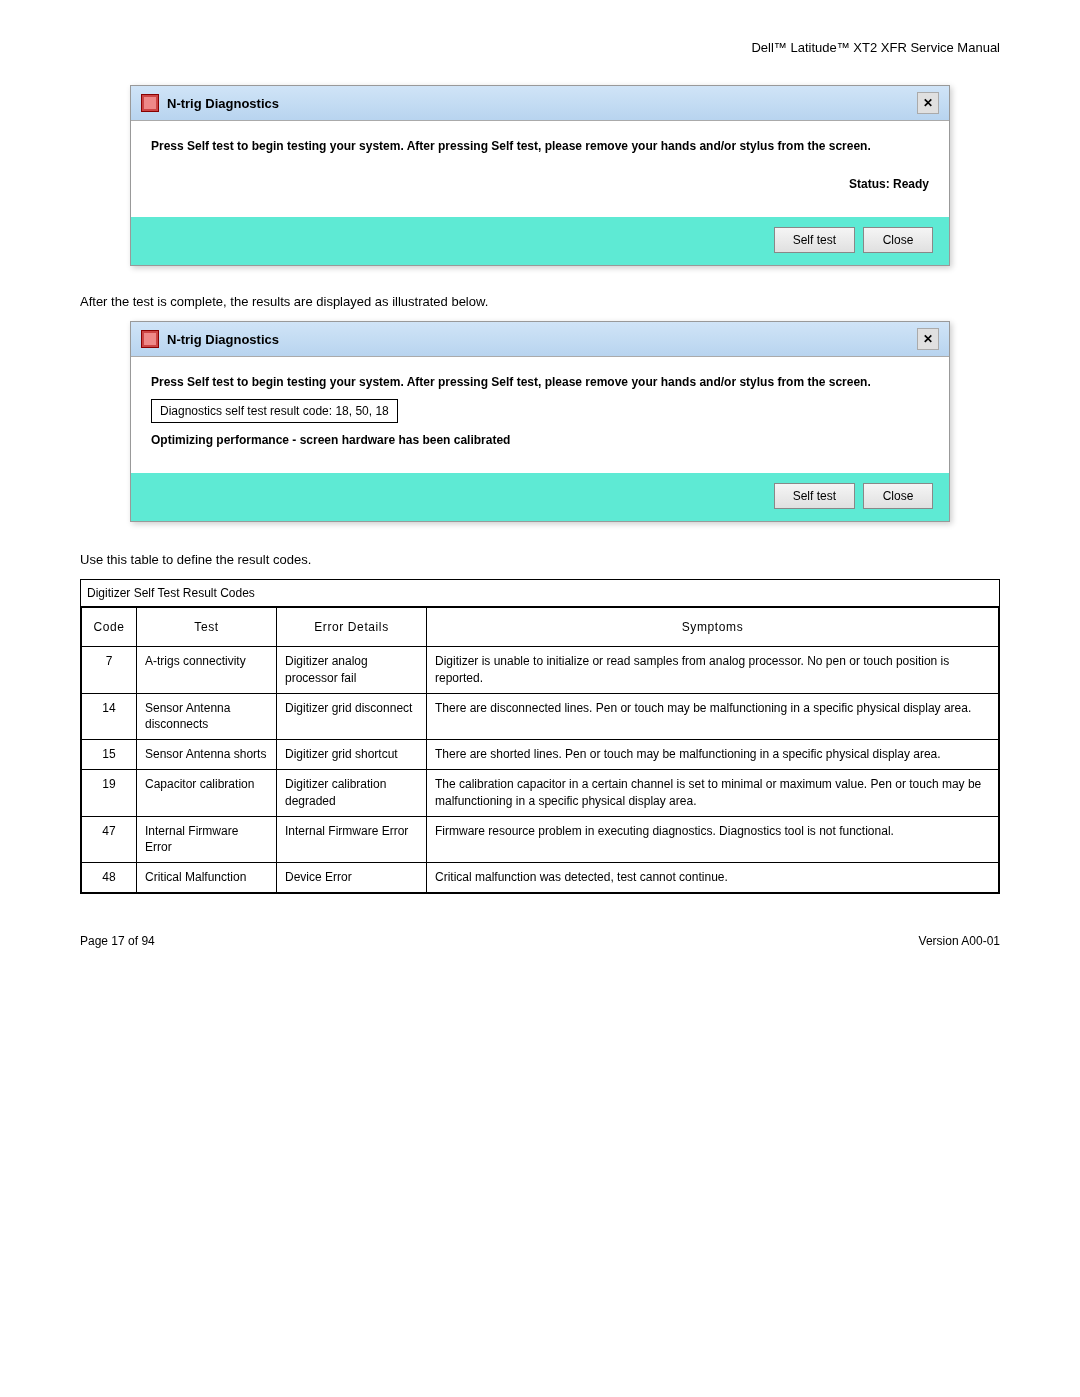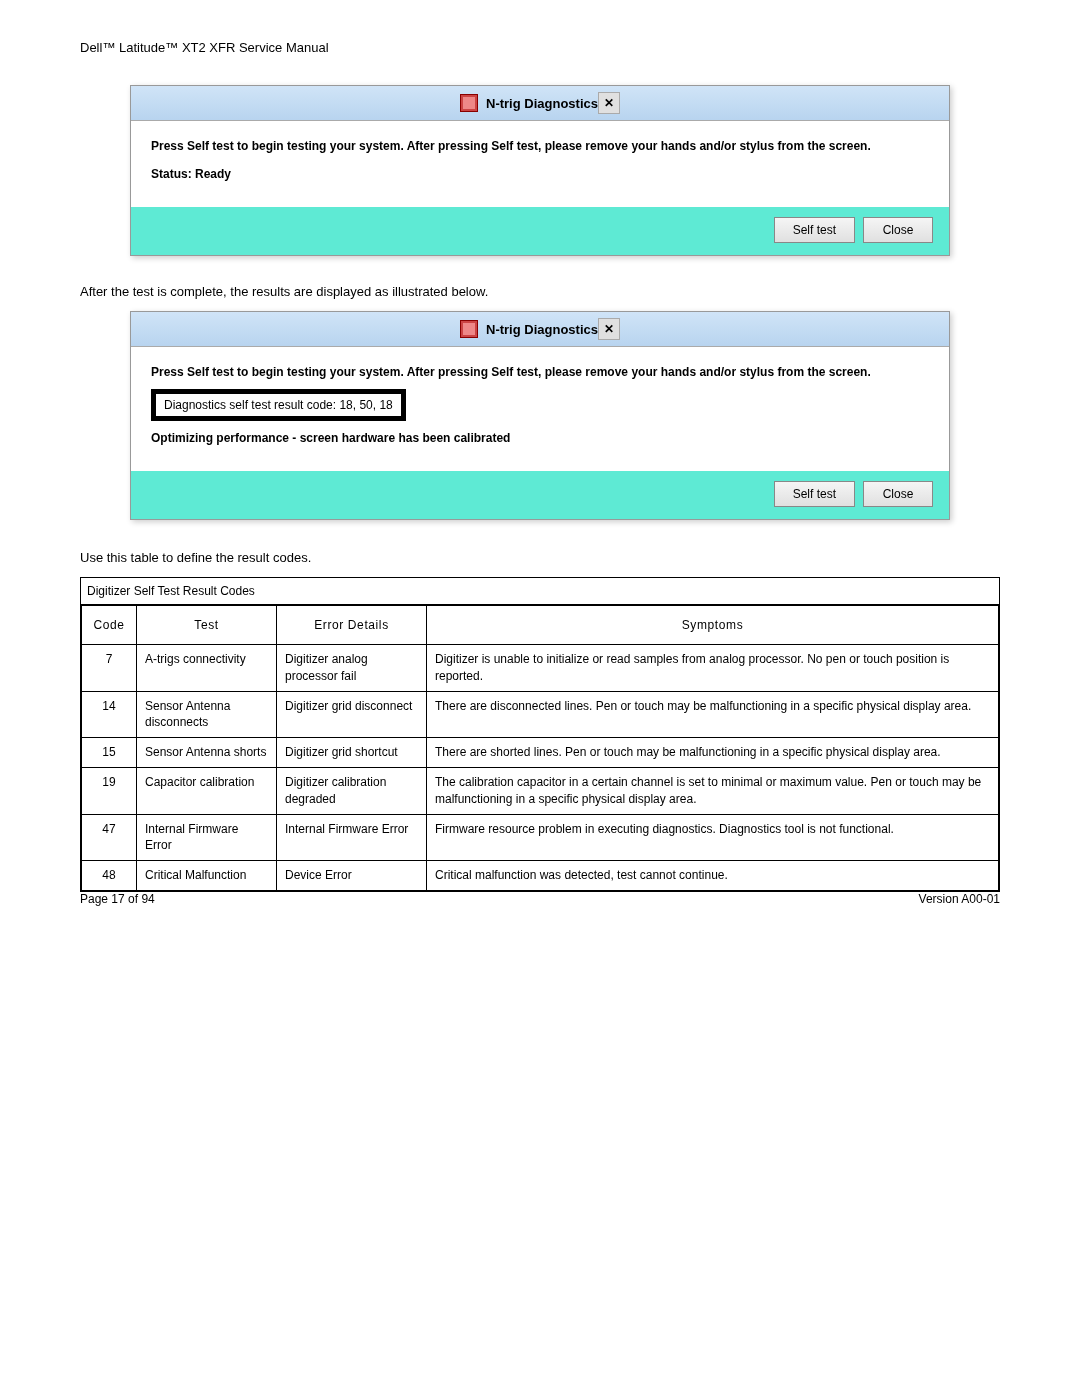--- a/index.html
+++ b/index.html
@@ -6,41 +6,41 @@
     body {
       background: #fff;
       font-family: Arial, sans-serif;
       font-size: 13px;
       color: #000;
       width: 1080px;
       min-height: 1397px;
       padding: 40px 80px;
     }
     .page-title {
-      text-align: left;
+      text-align: right;
       font-size: 13px;
       margin-bottom: 30px;
       font-family: Arial, sans-serif;
     }
     
     .dialog-box {
       border: 1px solid #999;
       background: #f0f0f0;
       margin-bottom: 20px;
       box-shadow: 2px 2px 6px rgba(0,0,0,0.2);
       width: 820px;
       margin-left: auto;
       margin-right: auto;
     }
     .dialog-titlebar {
       background: linear-gradient(to bottom, #d0e4f7, #b8d4ef);
       padding: 6px 10px;
       display: flex;
       align-items: center;
-      justify-content: center;
+      justify-content: space-between;
       border-bottom: 1px solid #aaa;
     }
     .dialog-titlebar-left {
       display: flex;
       align-items: center;
       gap: 8px;
       font-size: 13px;
       font-weight: bold;
       color: #000;
     }
@@ -61,25 +61,26 @@
       background: #fff;
     }
     .dialog-body p {
       font-size: 12px;
       line-height: 1.5;
       margin-bottom: 8px;
       font-weight: bold;
     }
     .status-text {
       font-size: 12px;
-      margin-top: 10px;
+      margin-top: 20px;
       margin-bottom: 10px;
+      text-align: right;
     }
     .result-code-box {
-      border: 5px solid #000000;
+      border: 1px solid #000000;
       padding: 4px 8px;
       font-size: 12px;
       display: inline-block;
       margin-bottom: 8px;
       background: #fff;
     }
     .optimizing-text {
       font-size: 12px;
       margin-bottom: 10px;
     }
@@ -134,20 +135,21 @@
       font-size: 12px;
       line-height: 1.4;
     }
     .col-code { width: 55px; text-align: center; }
     .col-test { width: 140px; }
     .col-error { width: 150px; }
     .col-symptoms { }
     .page-footer {
       display: flex;
       justify-content: space-between;
+      margin-top: 40px;
       font-size: 12px;
     }
   </style>
 </head>
 <body>
 
 <div class="page-title">
   <span>Dell™ Latitude™ XT2 XFR Service Manual</span>
 </div>
 

